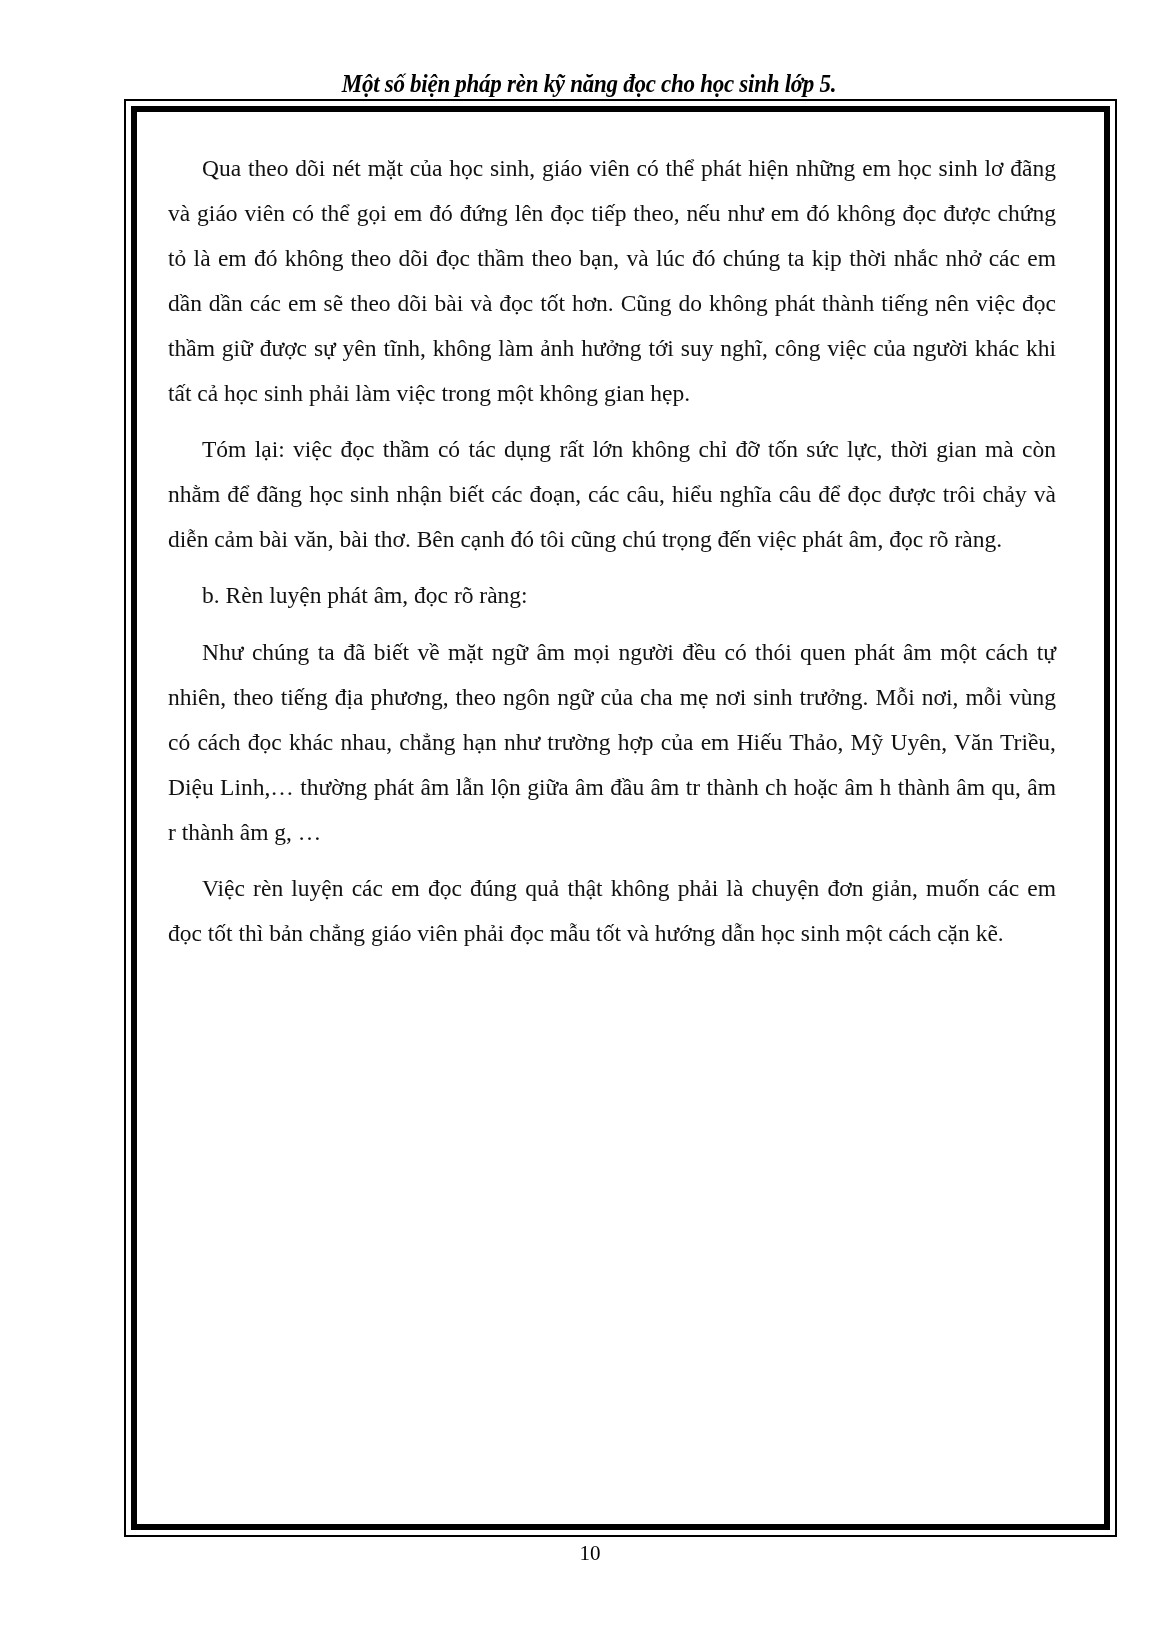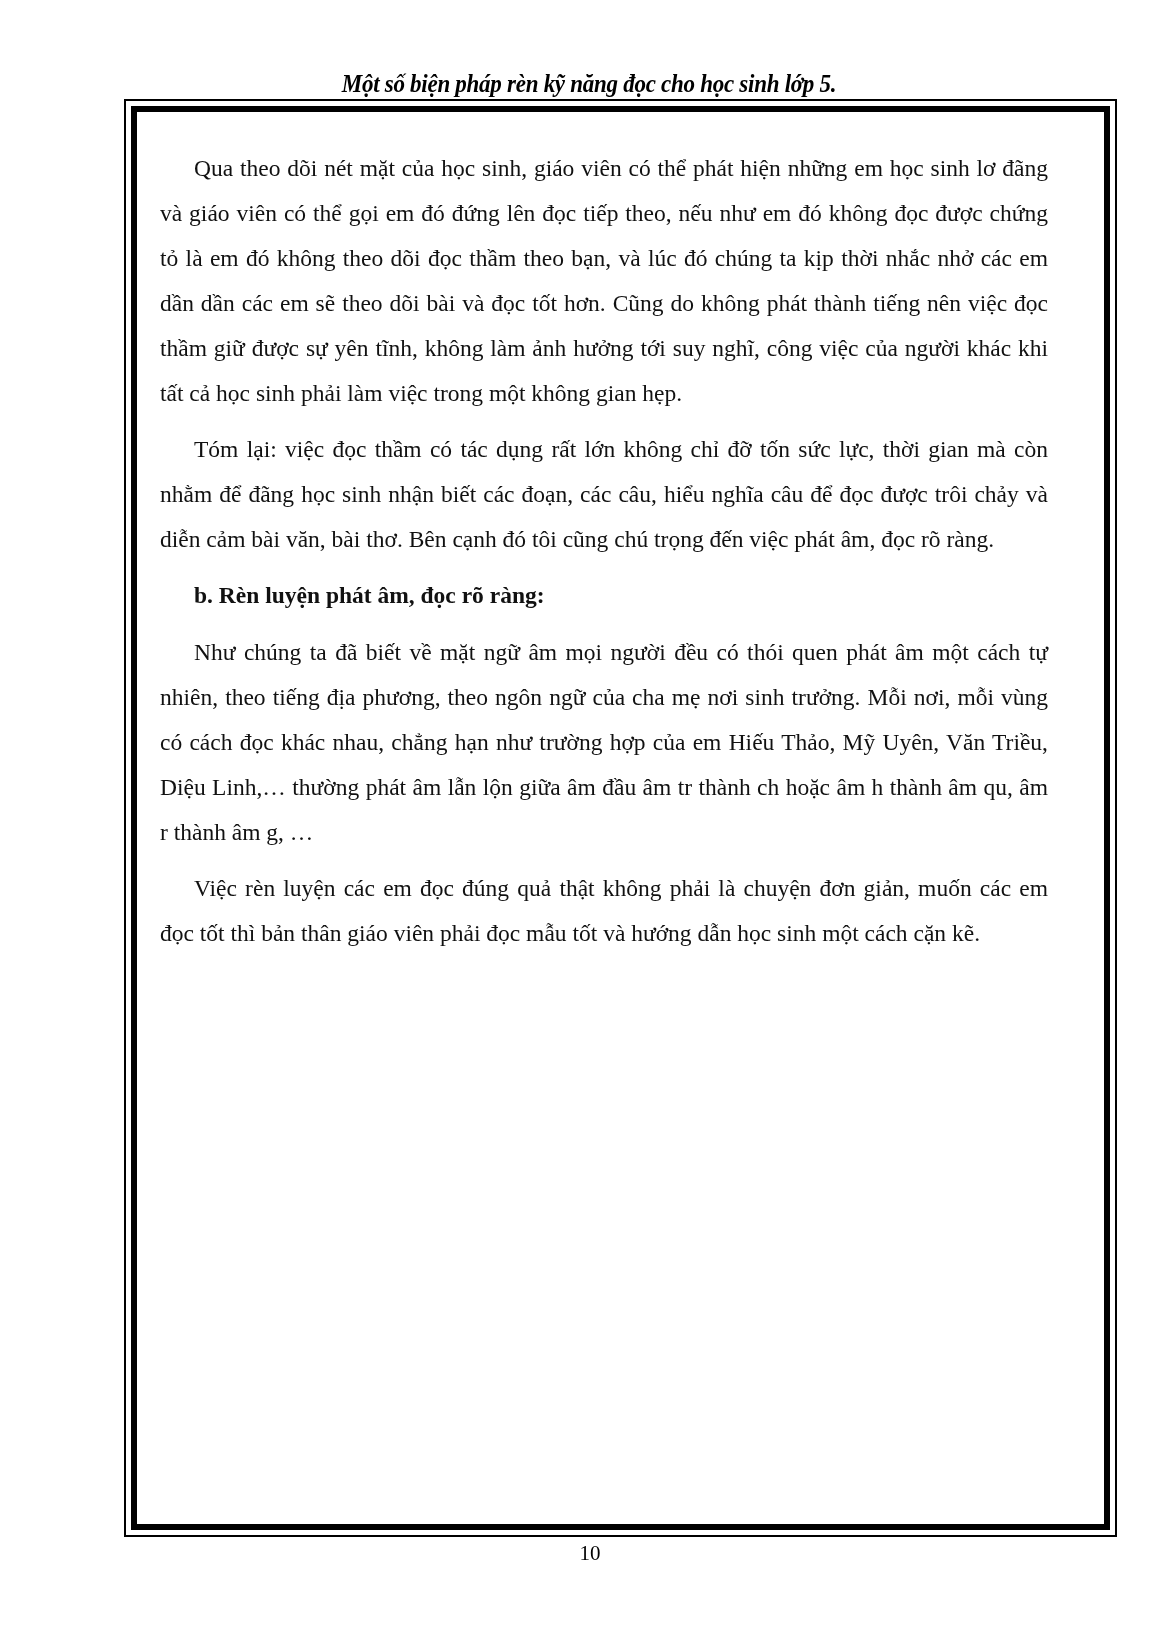--- a/index.html
+++ b/index.html
@@ -43,33 +43,33 @@
     position: absolute;
     left: 131px;
     top: 106px;
     width: 979px;
     height: 1424px;
     border: 6px solid #000;
     box-sizing: border-box;
   }
   .content {
     position: absolute;
-    left: 160px;
+    left: 168px;
     top: 146px;
     width: 888px;
     font-size: 23.5px;
     line-height: 45px;
     text-align: justify;
   }
   .content p {
     margin: 0 0 11px 0;
     text-indent: 34px;
   }
   .content p.heading {
-    font-weight: bold;
+    font-weight: normal;
     text-indent: 34px;
     margin-top: 2px;
     margin-bottom: 12px;
   }
   .page-number {
     position: absolute;
     top: 1541px;
     left: 0;
     width: 1180px;
     text-align: center;
@@ -83,16 +83,16 @@
 <div class="header-title">Một số biện pháp rèn kỹ năng đọc cho học sinh lớp 5.</div>
 
 <div class="frame-outer"></div>
 <div class="frame-inner"></div>
 
 <div class="content">
   <p>Qua theo dõi nét mặt của học sinh, giáo viên có thể phát hiện những em học sinh lơ đãng và giáo viên có thể gọi em đó đứng lên đọc tiếp theo, nếu như em đó không đọc được chứng tỏ là em đó không theo dõi đọc thầm theo bạn, và lúc đó chúng ta kịp thời nhắc nhở các em dần dần các em sẽ theo dõi bài và đọc tốt hơn. Cũng do không phát thành tiếng nên việc đọc thầm giữ được sự yên tĩnh, không làm ảnh hưởng tới suy nghĩ, công việc của người khác khi tất cả học sinh phải làm việc trong một không gian hẹp.</p>
   <p>Tóm lại: việc đọc thầm có tác dụng rất lớn không chỉ đỡ tốn sức lực, thời gian mà còn nhằm để đãng học sinh nhận biết các đoạn, các câu, hiểu nghĩa câu để đọc được trôi chảy và diễn cảm bài văn, bài thơ. Bên cạnh đó tôi cũng chú trọng đến việc phát âm, đọc rõ ràng.</p>
   <p class="heading">b. Rèn luyện phát âm, đọc rõ ràng:</p>
   <p>Như chúng ta đã biết về mặt ngữ âm mọi người đều có thói quen phát âm một cách tự nhiên, theo tiếng địa phương, theo ngôn ngữ của cha mẹ nơi sinh trưởng. Mỗi nơi, mỗi vùng có cách đọc khác nhau, chẳng hạn như trường hợp của em Hiếu Thảo, Mỹ Uyên, Văn Triều, Diệu Linh,… thường phát âm lẫn lộn giữa âm đầu âm tr thành ch hoặc âm h thành âm qu, âm r thành âm g, …</p>
-  <p>Việc rèn luyện các em đọc đúng quả thật không phải là chuyện đơn giản, muốn các em đọc tốt thì bản thân giáo viên phải đọc mẫu tốt và hướng dẫn học sinh một cách cặn kẽ.</p>
+  <p>Việc rèn luyện các em đọc đúng quả thật không phải là chuyện đơn giản, muốn các em đọc tốt thì bản chẳng giáo viên phải đọc mẫu tốt và hướng dẫn học sinh một cách cặn kẽ.</p>
 </div>
 
 <div class="page-number">10</div>
 
 </body></html>

